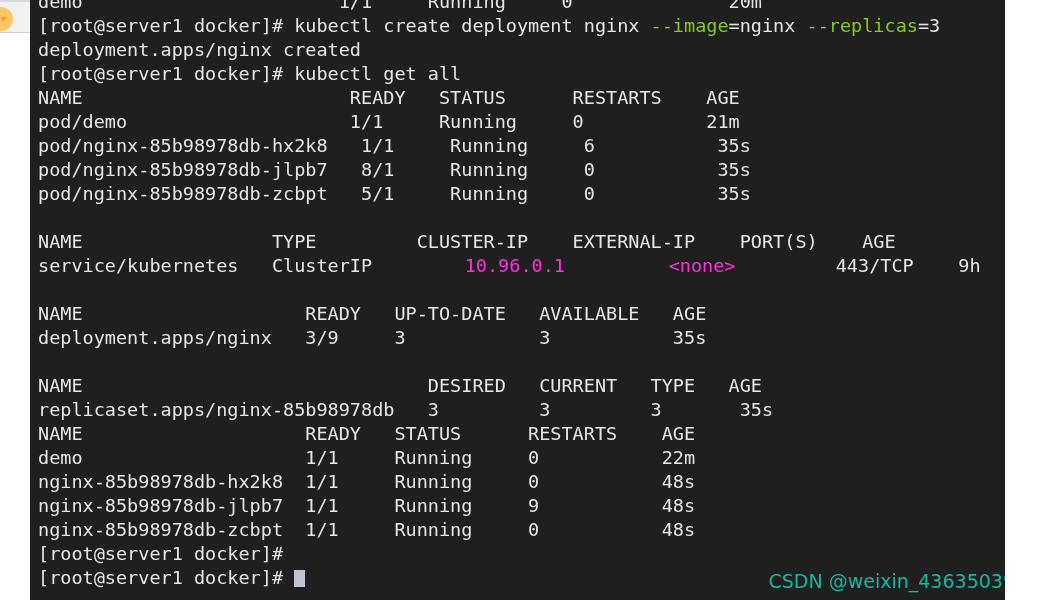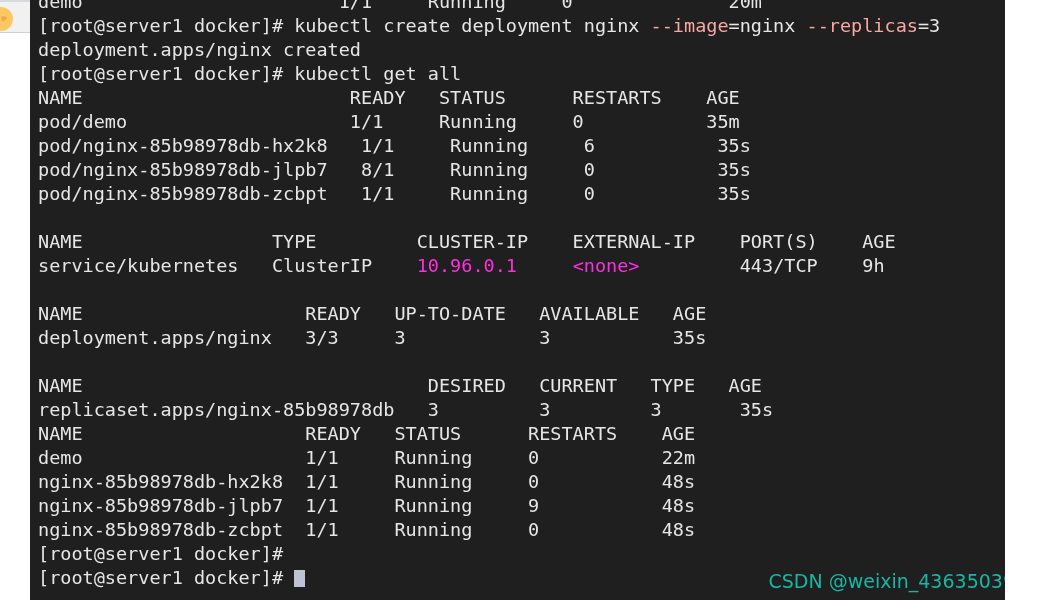--- a/index.html
+++ b/index.html
@@ -81,22 +81,22 @@
   .line {
     height: 24px;
     line-height: 24px;
     font-size: 18.5px;
     font-family: "DejaVu Sans Mono", monospace;
     color: #e6e6e6;
     white-space: pre;
     letter-spacing: 0px;
   }
   .blank { color: transparent; }
-  .c-flag   { color: #fca5a5; margin-top: 20px; }
-  .c-mag    { color: #ff2fe0; }
+  .c-flag   { color: #84cc16; margin-top: 20px; }
+  .c-mag    { color: #ff2fe0; margin-left: 48px; }
 
   #cursor {
     display: inline-block;
     width: 11px;
     height: 17px;
     background: #bfc2d4;
     vertical-align: -3px;
   }
 
   
@@ -130,32 +130,32 @@
   <div id="terminal">
     <div id="term-inner">
 
       <div class="line">demo                       1/1     Running     0              20m</div>
 
       <div class="line"><span>[root@server1 docker]# kubectl create deployment nginx </span><span class="c-flag">--image</span><span>=nginx </span><span class="c-flag">--replicas</span><span>=3</span></div>
 
       <div class="line">deployment.apps/nginx created</div>
       <div class="line">[root@server1 docker]# kubectl get all</div>
       <div class="line">NAME                        READY   STATUS      RESTARTS    AGE</div>
-      <div class="line">pod/demo                    1/1     Running     0           35m</div>
+      <div class="line">pod/demo                    1/1     Running     0           21m</div>
       <div class="line">pod/nginx-85b98978db-hx2k8   1/1     Running     6           35s</div>
       <div class="line">pod/nginx-85b98978db-jlpb7   8/1     Running     0           35s</div>
-      <div class="line">pod/nginx-85b98978db-zcbpt   1/1     Running     0           35s</div>
+      <div class="line">pod/nginx-85b98978db-zcbpt   5/1     Running     0           35s</div>
       <div class="line blank"></div>
       <div class="line">NAME                 TYPE         CLUSTER-IP    EXTERNAL-IP    PORT(S)    AGE</div>
 
       <div class="line"><span>service/kubernetes   ClusterIP    </span><span class="c-mag">10.96.0.1</span><span>     </span><span class="c-mag">&lt;none&gt;</span><span>         443/TCP    9h</span></div>
 
       <div class="line blank"></div>
       <div class="line">NAME                    READY   UP-TO-DATE   AVAILABLE   AGE</div>
-      <div class="line">deployment.apps/nginx   3/3     3            3           35s</div>
+      <div class="line">deployment.apps/nginx   3/9     3            3           35s</div>
       <div class="line blank"></div>
       <div class="line">NAME                               DESIRED   CURRENT   TYPE   AGE</div>
       <div class="line">replicaset.apps/nginx-85b98978db   3         3         3       35s</div>
       <div class="line">NAME                    READY   STATUS      RESTARTS    AGE</div>
       <div class="line">demo                    1/1     Running     0           22m</div>
       <div class="line">nginx-85b98978db-hx2k8  1/1     Running     0           48s</div>
       <div class="line">nginx-85b98978db-jlpb7  1/1     Running     9           48s</div>
       <div class="line">nginx-85b98978db-zcbpt  1/1     Running     0           48s</div>
       <div class="line">[root@server1 docker]#</div>
 

